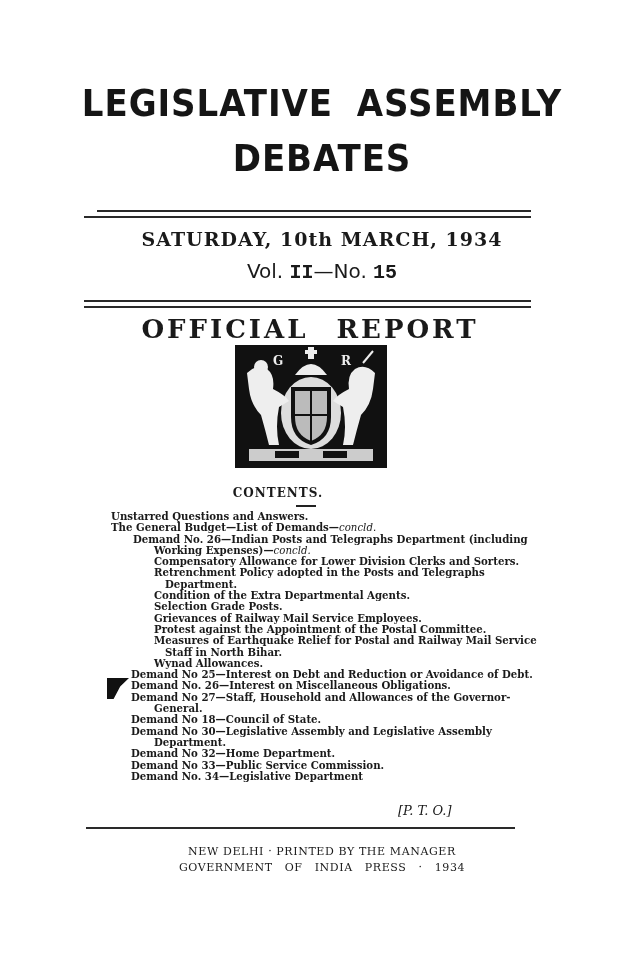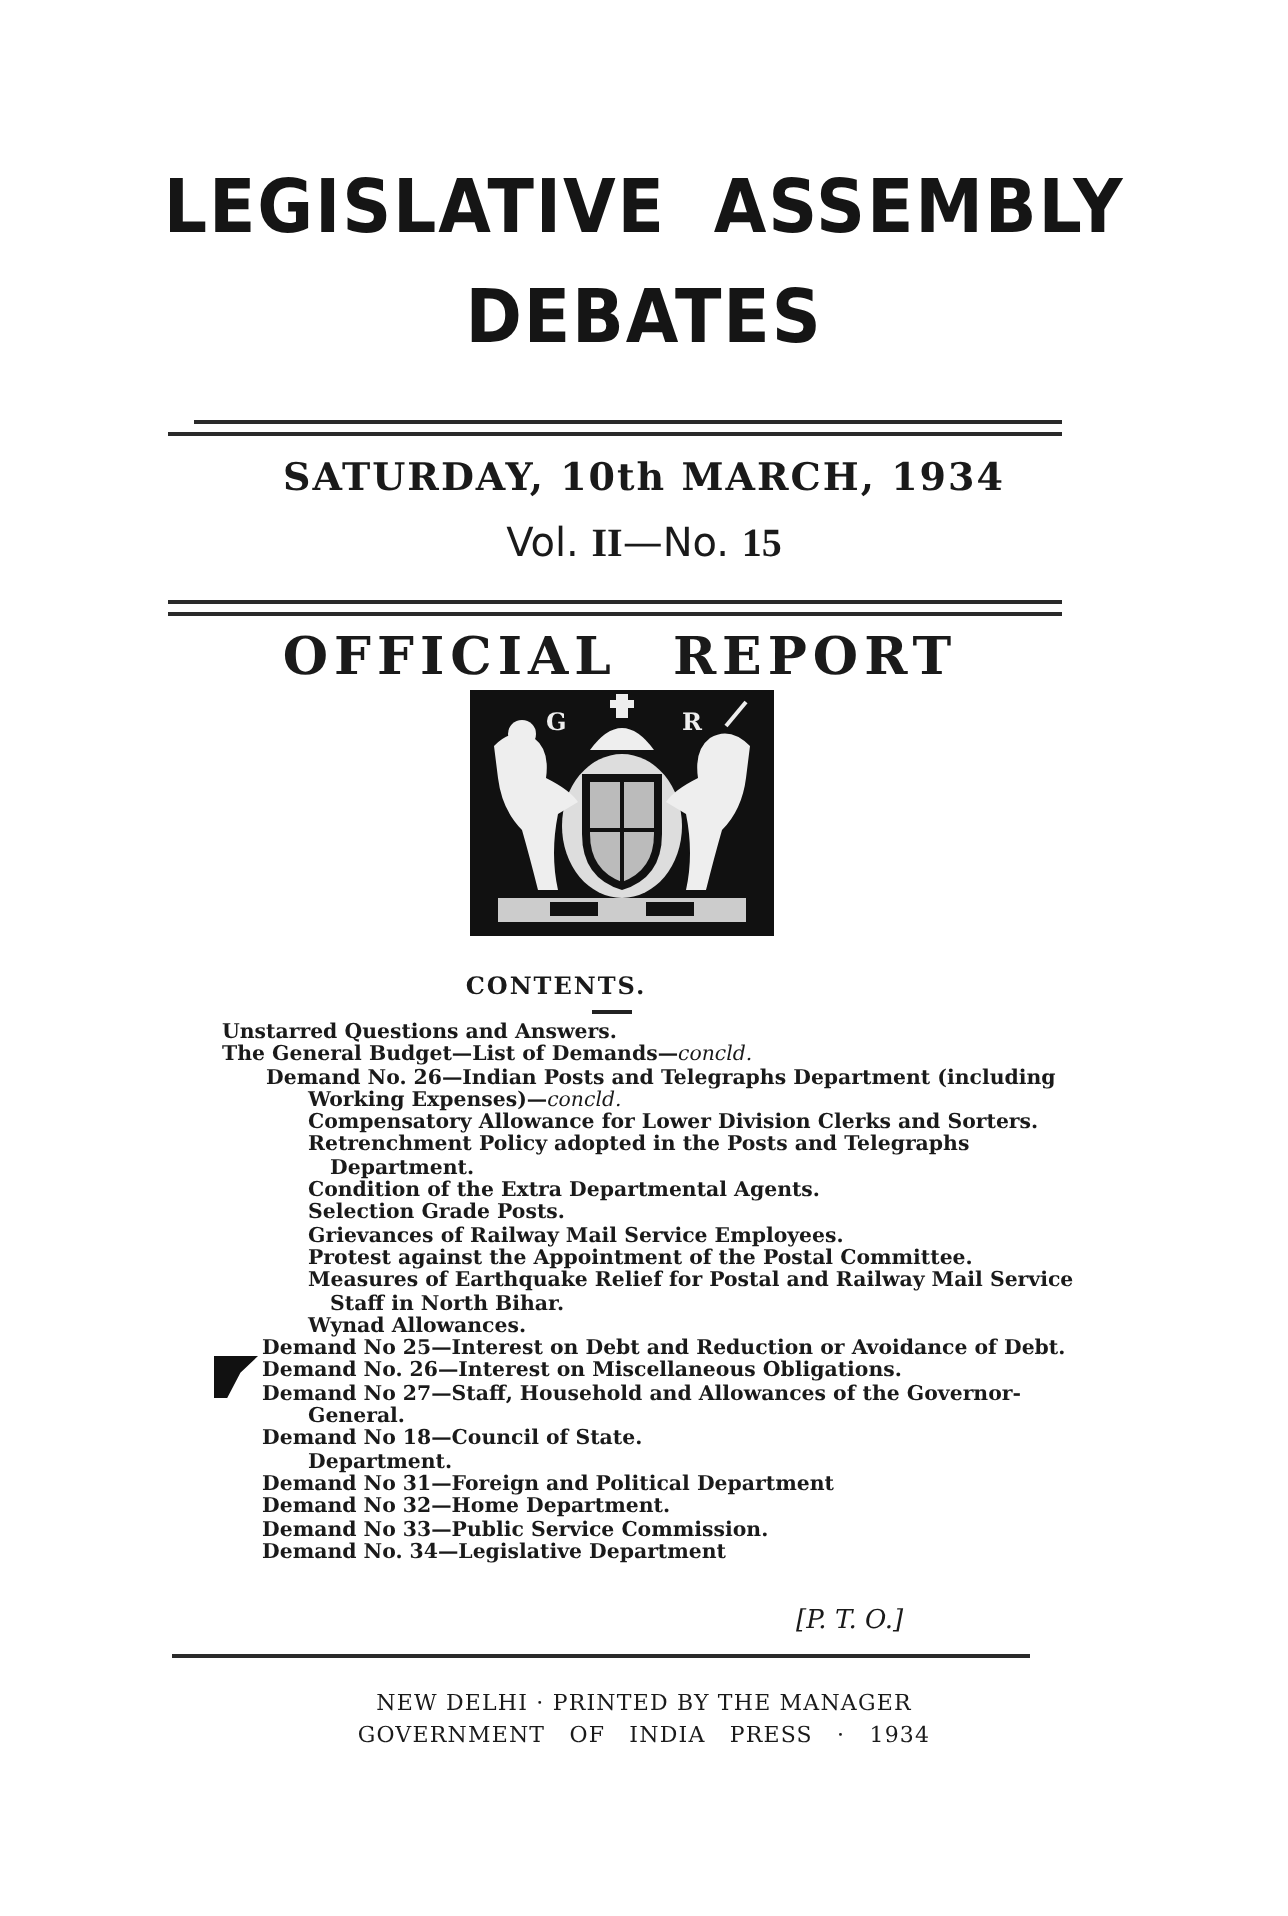--- a/index.html
+++ b/index.html
@@ -22,21 +22,21 @@
     }
     .rule { height: 1.5px; background: #2a2a2a; }
     .date {
       left: 0; width: 644px; top: 228px; text-align: center;
       font-family: "DejaVu Serif", serif; font-weight: bold; font-size: 19px; letter-spacing: 1px;
     }
     .vol {
       left: 0; width: 644px; top: 259px; text-align: center;
       font-family: "DejaVu Sans", sans-serif; font-size: 20px;
     }
-    .vol b { font-family: Liberation Serif, serif; }
+    .vol b { font-family: Liberation Mono, monospace; }
     .official {
       left: 0; width: 620px; top: 314px; text-align: center;
       font-family: "DejaVu Serif", serif; font-weight: bold; font-size: 26px; letter-spacing: 3px;
     }
     .official .gap { display: inline-block; width: 28px; }
     .crest {
       left: 235px; top: 345px; width: 152px; height: 123px; background: #111;
     }
     .contents-title {
       left: 0; width: 556px; top: 486px; text-align: center;
@@ -140,22 +140,22 @@
   <div class="line l2"><span>Grievances of Railway Mail Service Employees.</span></div>
   <div class="line l2"><span>Protest against the Appointment of the Postal Committee.</span></div>
   <div class="line l2"><span>Measures of Earthquake Relief for Postal and Railway Mail Service</span></div>
   <div class="line l3"><span>Staff in North Bihar.</span></div>
   <div class="line l2"><span>Wynad Allowances.</span></div>
   <div class="line l1c"><span>Demand No 25—Interest on Debt and Reduction or Avoidance of Debt.</span></div>
   <div class="line l1c"><span>Demand No. 26—Interest on Miscellaneous Obligations.</span></div>
   <div class="line l1c"><span>Demand No 27—Staff, Household and Allowances of the Governor-</span></div>
   <div class="line l1d"><span>General.</span></div>
   <div class="line l1c"><span>Demand No 18—Council of State.</span></div>
+  <div class="line l1c"><span>Demand No 30—Legislative Assembly and Legislative Assembly</span></div>
   <div class="line l1d"><span>Department.</span></div>
-  <div class="line l1c"><span>Demand No 31—Foreign and Political Department</span></div>
   <div class="line l1c"><span>Demand No 32—Home Department.</span></div>
   <div class="line l1c"><span>Demand No 33—Public Service Commission.</span></div>
   <div class="line l1c"><span>Demand No. 34—Legislative Department</span></div>
 </div>
 
 <div class="abs blackmark"></div>
 
 <div class="abs pto">[P. T. O.]</div>
 
 <div class="abs rule" style="left:86px; top:827px; width:429px;"></div>

